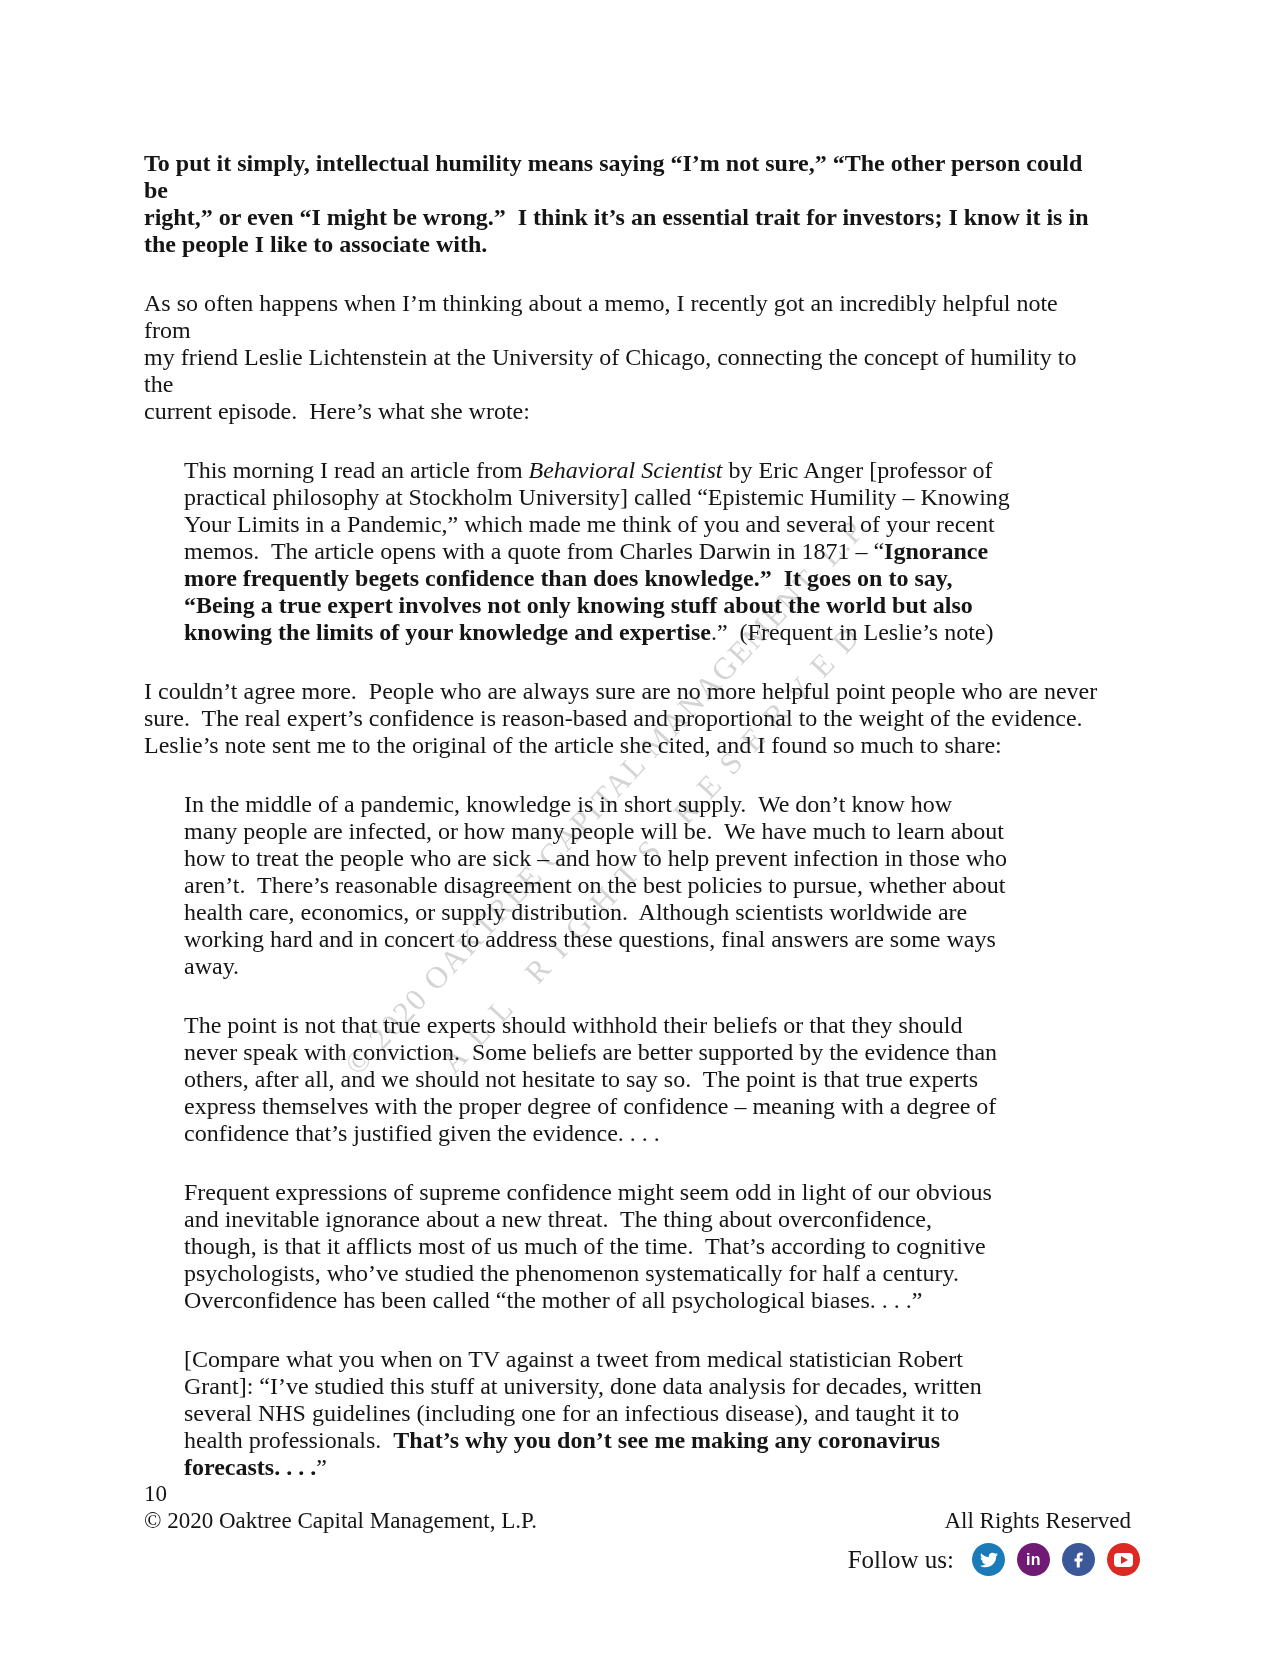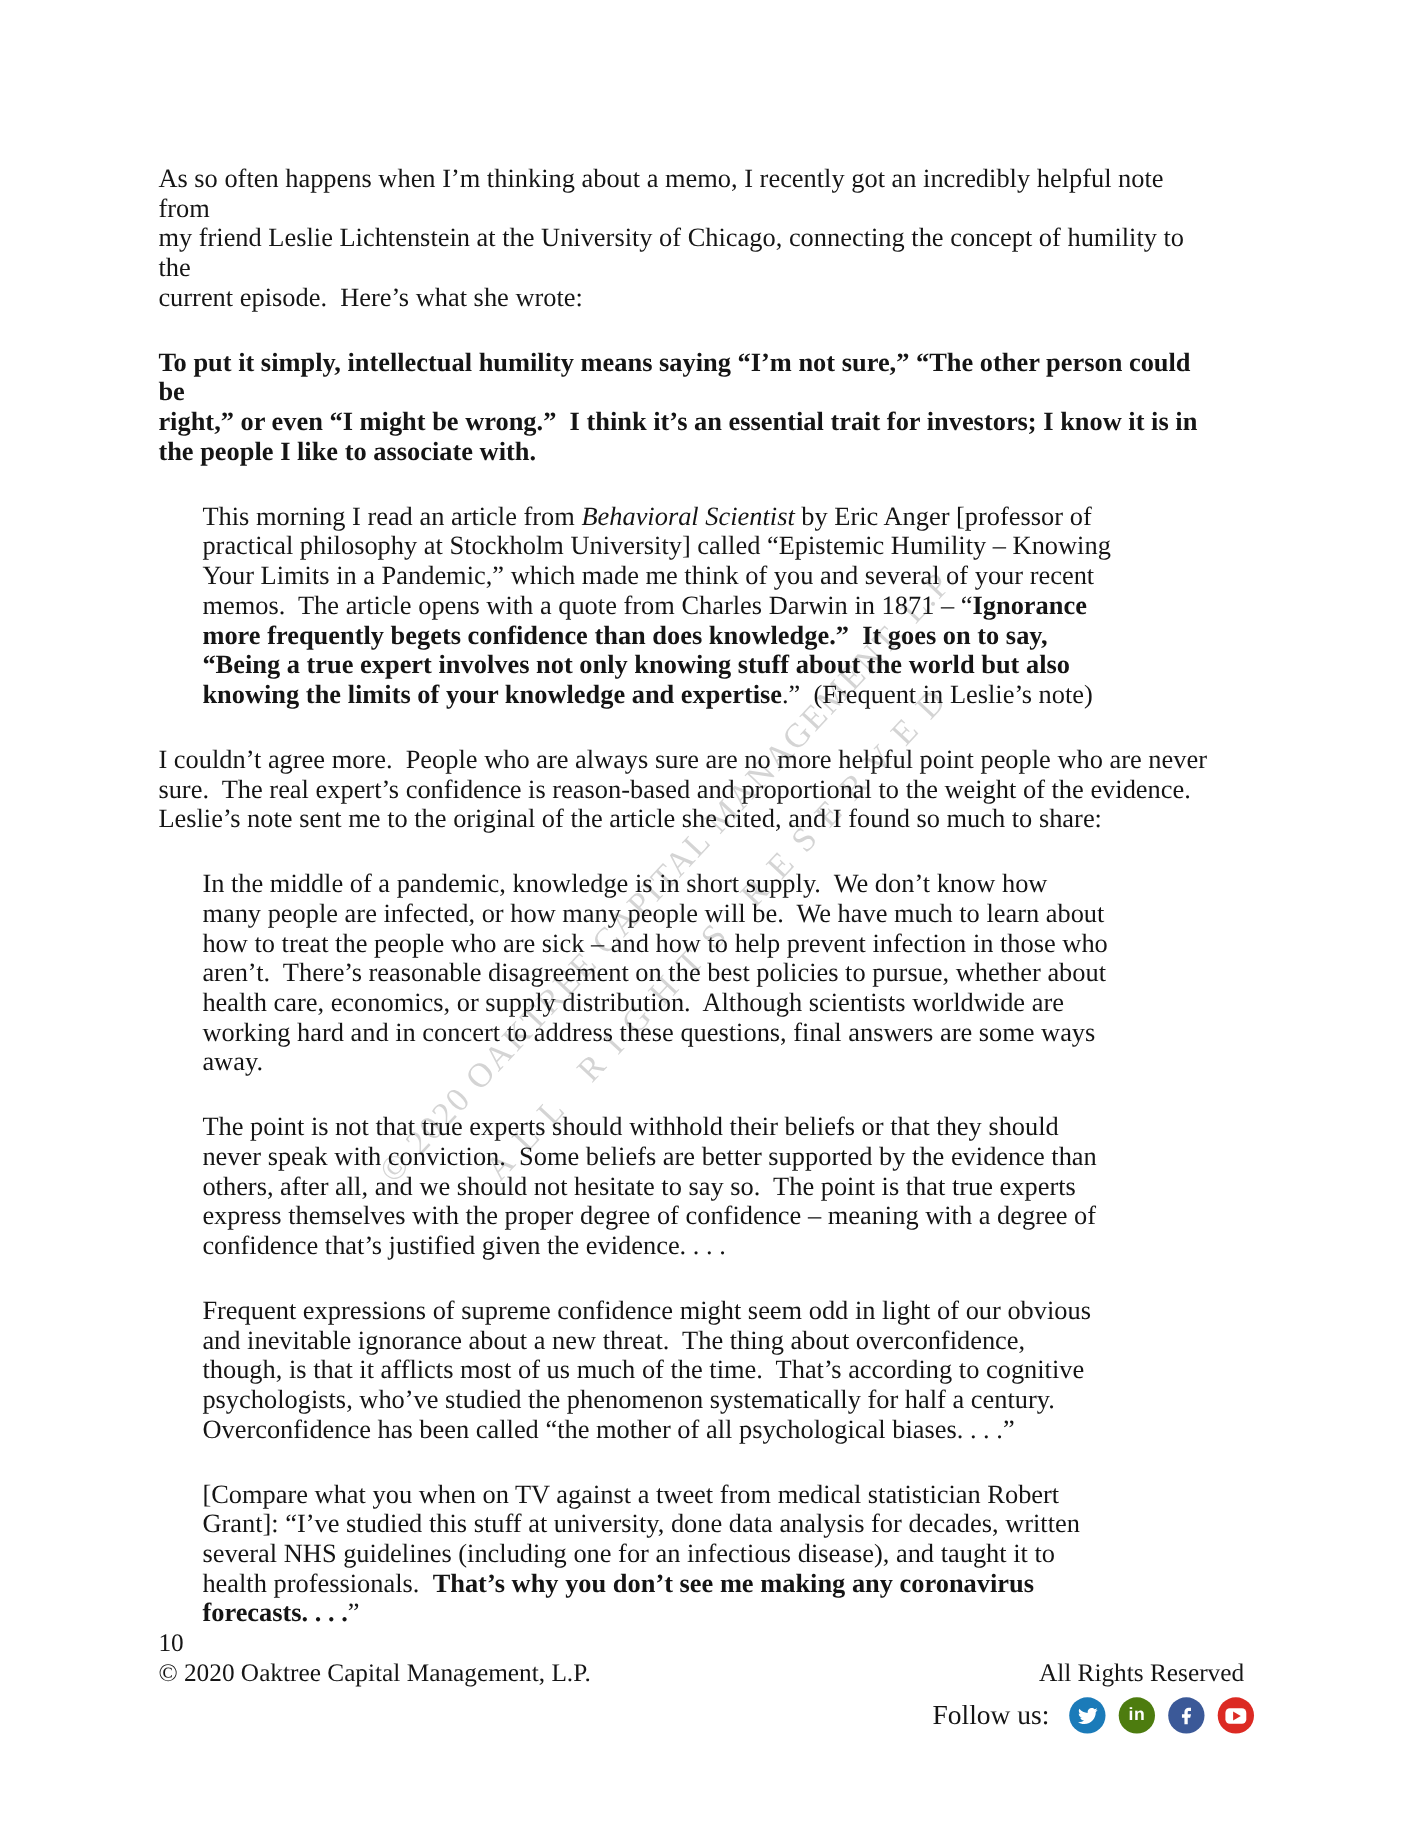--- a/index.html
+++ b/index.html
@@ -94,26 +94,26 @@
 </style>
 </head>
 <body>
 
 <div class="page">
 
   <div class="wm wm1">© 2020 OAKTREE CAPITAL MANAGEMENT, L.P.</div>
   <div class="wm wm2">ALL RIGHTS RESERVED</div>
 
   <div class="content">
+      <p class="block"><span class="b">To put it simply, intellectual humility means saying “I’m not sure,” “The other person could be
+right,” or even “I might be wrong.”  I think it’s an essential trait for investors; I know it is in
+the people I like to associate with.</span></p>
       <p class="block"><span>As so often happens when I’m thinking about a memo, I recently got an incredibly helpful note from
 my friend Leslie Lichtenstein at the University of Chicago, connecting the concept of humility to the
 current episode.  Here’s what she wrote:</span></p>
-      <p class="block"><span class="b">To put it simply, intellectual humility means saying “I’m not sure,” “The other person could be
-right,” or even “I might be wrong.”  I think it’s an essential trait for investors; I know it is in
-the people I like to associate with.</span></p>
       <p class="block quote"><span>This morning I read an article from </span><span class="i">Behavioral Scientist</span><span> by Eric Anger [professor of
 practical philosophy at Stockholm University] called “Epistemic Humility – Knowing
 Your Limits in a Pandemic,” which made me think of you and several of your recent
 memos.  The article opens with a quote from Charles Darwin in 1871 – “</span><span class="b">Ignorance
 more frequently begets confidence than does knowledge.”  It goes on to say,
 “Being a true expert involves not only knowing stuff about the world but also
 knowing the limits of your knowledge and expertise</span><span>.”  (Frequent in Leslie’s note)</span></p>
       <p class="block"><span>I couldn’t agree more.  People who are always sure are no more helpful point people who are never
 sure.  The real expert’s confidence is reason-based and proportional to the weight of the evidence.
 Leslie’s note sent me to the original of the article she cited, and I found so much to share:</span></p>
@@ -147,21 +147,21 @@
 
   <div class="follow-row">
     <span class="follow-label">Follow us:</span>
 
     <a class="social" style="background: rgb(27, 123, 185);">
       <svg width="18" height="18" viewBox="0 0 24 24" fill="#ffffff" aria-hidden="true">
         <path d="M23.95 4.57c-.88.39-1.83.65-2.82.77 1.01-.61 1.79-1.57 2.16-2.72-.95.56-2 .97-3.13 1.19-.9-.95-2.17-1.55-3.59-1.55-2.71 0-4.92 2.2-4.92 4.92 0 .39.05.76.13 1.12-4.09-.2-7.72-2.16-10.15-5.14-.42.72-.66 1.56-.66 2.46 0 1.7.87 3.21 2.19 4.09-.81-.03-1.57-.25-2.23-.62v.06c0 2.38 1.69 4.37 3.95 4.82-.41.11-.85.17-1.3.17-.32 0-.63-.03-.93-.09.63 1.95 2.45 3.38 4.6 3.42-1.68 1.32-3.81 2.1-6.12 2.1-.4 0-.79-.02-1.17-.07 2.18 1.4 4.77 2.21 7.55 2.21 9.06 0 14.01-7.5 14.01-14.01 0-.21 0-.42-.01-.63.96-.69 1.79-1.56 2.45-2.55z"></path>
       </svg>
     </a>
 
-    <a class="social" style="background: #4d7c0f;">
+    <a class="social" style="background: #701a75;">
       <span class="li-text">in</span>
     </a>
 
     <a class="social" style="background: rgb(59, 89, 152);">
       <svg width="18" height="18" viewBox="0 0 24 24" fill="#ffffff" aria-hidden="true">
         <path d="M17 2h-3c-2.76 0-5 2.24-5 5v3H6v4h3v8h4v-8h3l1-4h-4V7c0-.55.45-1 1-1h3V2z"></path>
       </svg>
     </a>
 
     <a class="social" style="background: rgb(220, 42, 35);">

